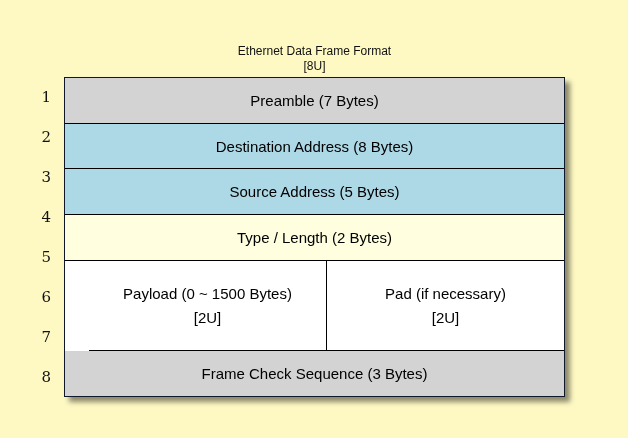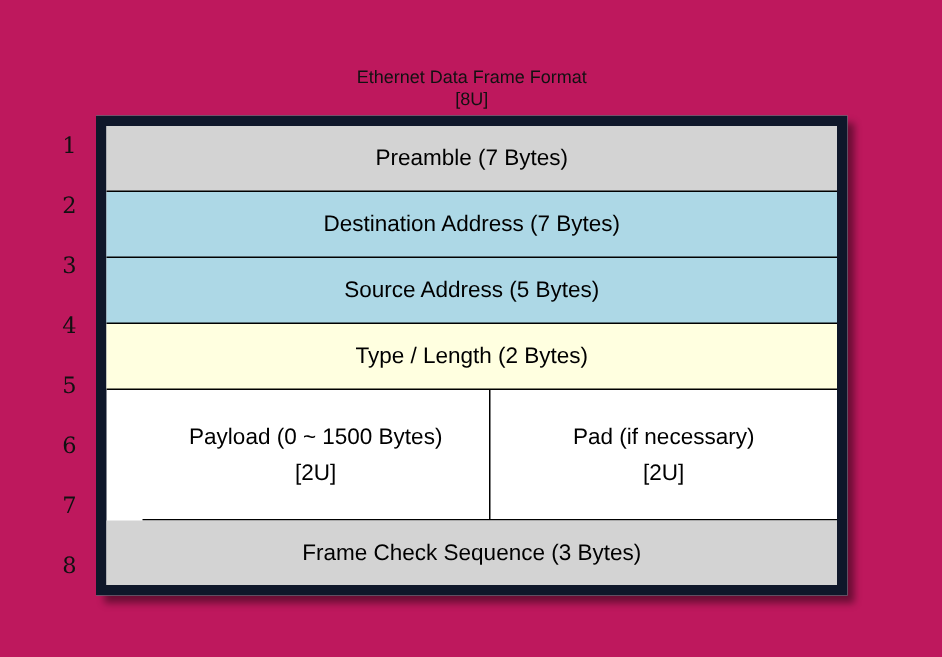--- a/index.html
+++ b/index.html
@@ -1,20 +1,20 @@
 <!DOCTYPE html>
 <html><head>
 <meta charset="utf-8">
 <style>
   html, body { margin: 0; padding: 0; background: #ffffff; }
   .page {
     position: relative;
     width: 628px;
     height: 438px;
-    background: #be185d;
+    background: #fef9c3;
     font-family: "Liberation Sans", sans-serif;
     color: #000000;
     overflow: hidden;
   }
   .title-block {
     position: absolute;
     left: 64px;
     top: 44px;
     width: 501px;
     text-align: center;
@@ -41,21 +41,21 @@
     font-size: 15px;
     color: #111111;
   }
   .frame-table {
     position: absolute;
     left: 64px;
     top: 77px;
     width: 501px;
     height: 320px;
     box-sizing: border-box;
-    border: 7px solid #0f172a;
+    border: 1px solid #0f172a;
     background: #ffffff;
     display: flex;
     flex-direction: column;
     box-shadow: 5px 5px 5px rgba(0,0,0,0.45);
   }
   .row {
     flex: 1 1 0;
     display: flex;
     align-items: center;
     justify-content: center;
@@ -104,21 +104,21 @@
     <div class="unit-num">6</div>
     <div class="unit-num">7</div>
     <div class="unit-num">8</div>
   </div>
 
   <div class="frame-table">
     <div class="row bg-gray">
       <span class="cell-label">Preamble (7 Bytes)</span>
     </div>
     <div class="row bg-blue">
-      <span class="cell-label">Destination Address (7 Bytes)</span>
+      <span class="cell-label">Destination Address (8 Bytes)</span>
     </div>
     <div class="row bg-blue">
       <span class="cell-label">Source Address (5 Bytes)</span>
     </div>
     <div class="row bg-yellow">
       <span class="cell-label">Type / Length (2 Bytes)</span>
     </div>
     <div class="row row-double bg-white">
       <div class="subcell subcell-left">
         <div class="cell-label">Payload (0 ~ 1500 Bytes)</div>

